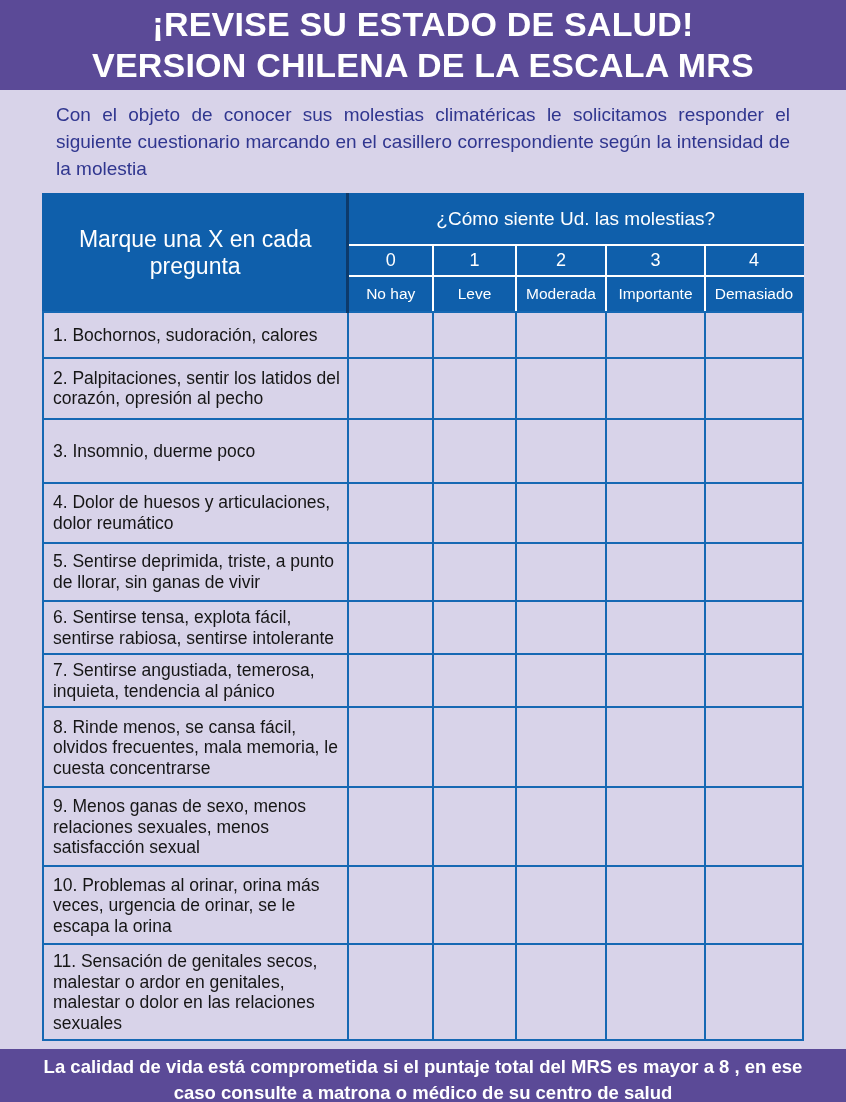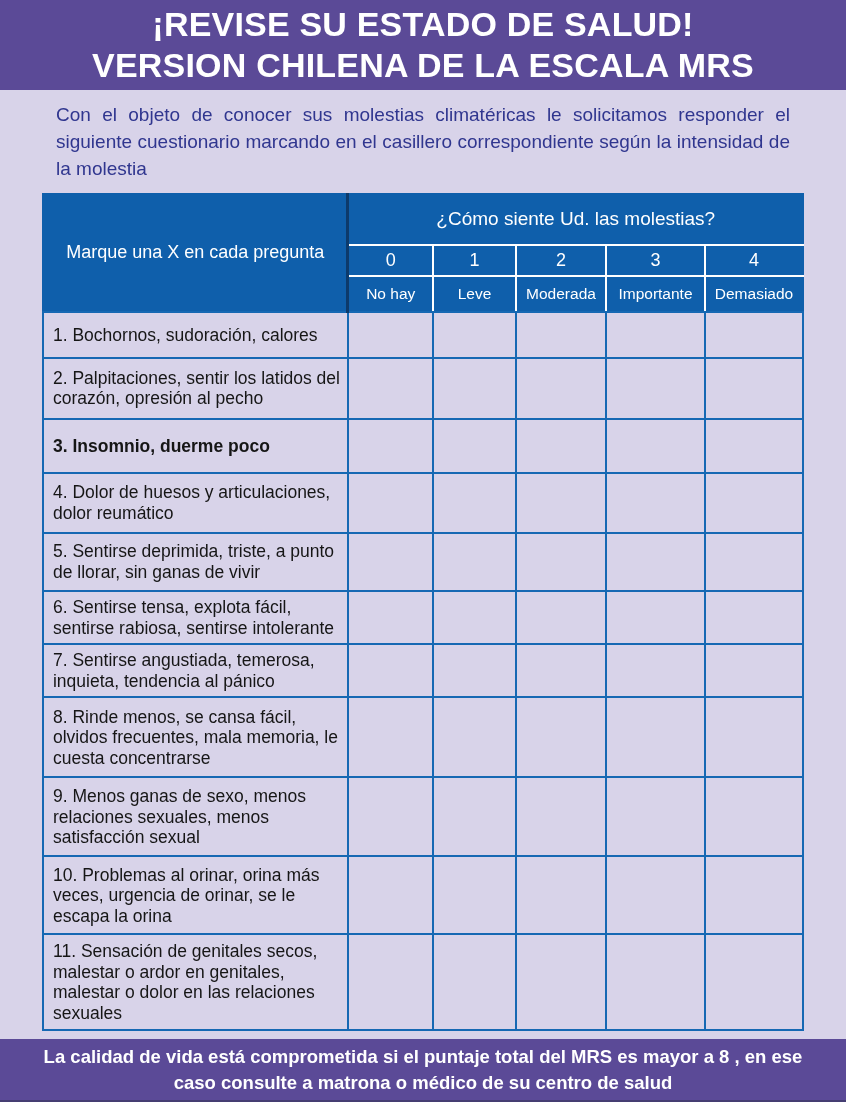--- a/index.html
+++ b/index.html
@@ -35,21 +35,21 @@
   table.mrs{
     width:760px;margin:0 auto;border-collapse:collapse;table-layout:fixed;
     border:2px solid var(--blue-border);
   }
   
   thead th{
     background:var(--blue);color:var(--white);font-weight:normal;
     text-align:center;vertical-align:middle;padding:0;
   }
   th.corner{
-    font-size:18px;text-align:center;padding:8px 6px;
+    font-size:23px;text-align:center;padding:8px 6px;
     border-right:3px solid var(--divider-dark);
     border-left:2px solid var(--blue);
     border-top:2px solid var(--blue);
     border-bottom:2px solid var(--blue-border);
   }
   th.qtitle{
     height:51px;font-size:19px;
     border-top:2px solid var(--blue);
     border-right:2px solid var(--blue);
     border-bottom:2px solid var(--white);
@@ -71,21 +71,21 @@
   tbody td{
     border:2px solid var(--blue-border);
     background:transparent;vertical-align:middle;
   }
   tbody td.q{
     font-size:17.5px;color:var(--text-dark);line-height:1.18;
     padding:5px 6px 5px 9px;text-align:left;
   }
   tbody tr:nth-child(1){height:46px;}
   tbody tr:nth-child(2){height:61px;padding-left:36px;}
-  tbody tr:nth-child(3){height:54px;font-weight:bold;}
+  tbody tr:nth-child(3){height:64px;}
   tbody tr:nth-child(4){height:60px;}
   tbody tr:nth-child(5){height:58px;}
   tbody tr:nth-child(6){height:49px;}
   tbody tr:nth-child(7){height:44px;}
   tbody tr:nth-child(8){height:80px;}
   tbody tr:nth-child(9){height:79px;}
   tbody tr:nth-child(10){height:78px;}
   tbody tr:nth-child(11){height:96px;}
   
   .band.bottom{

